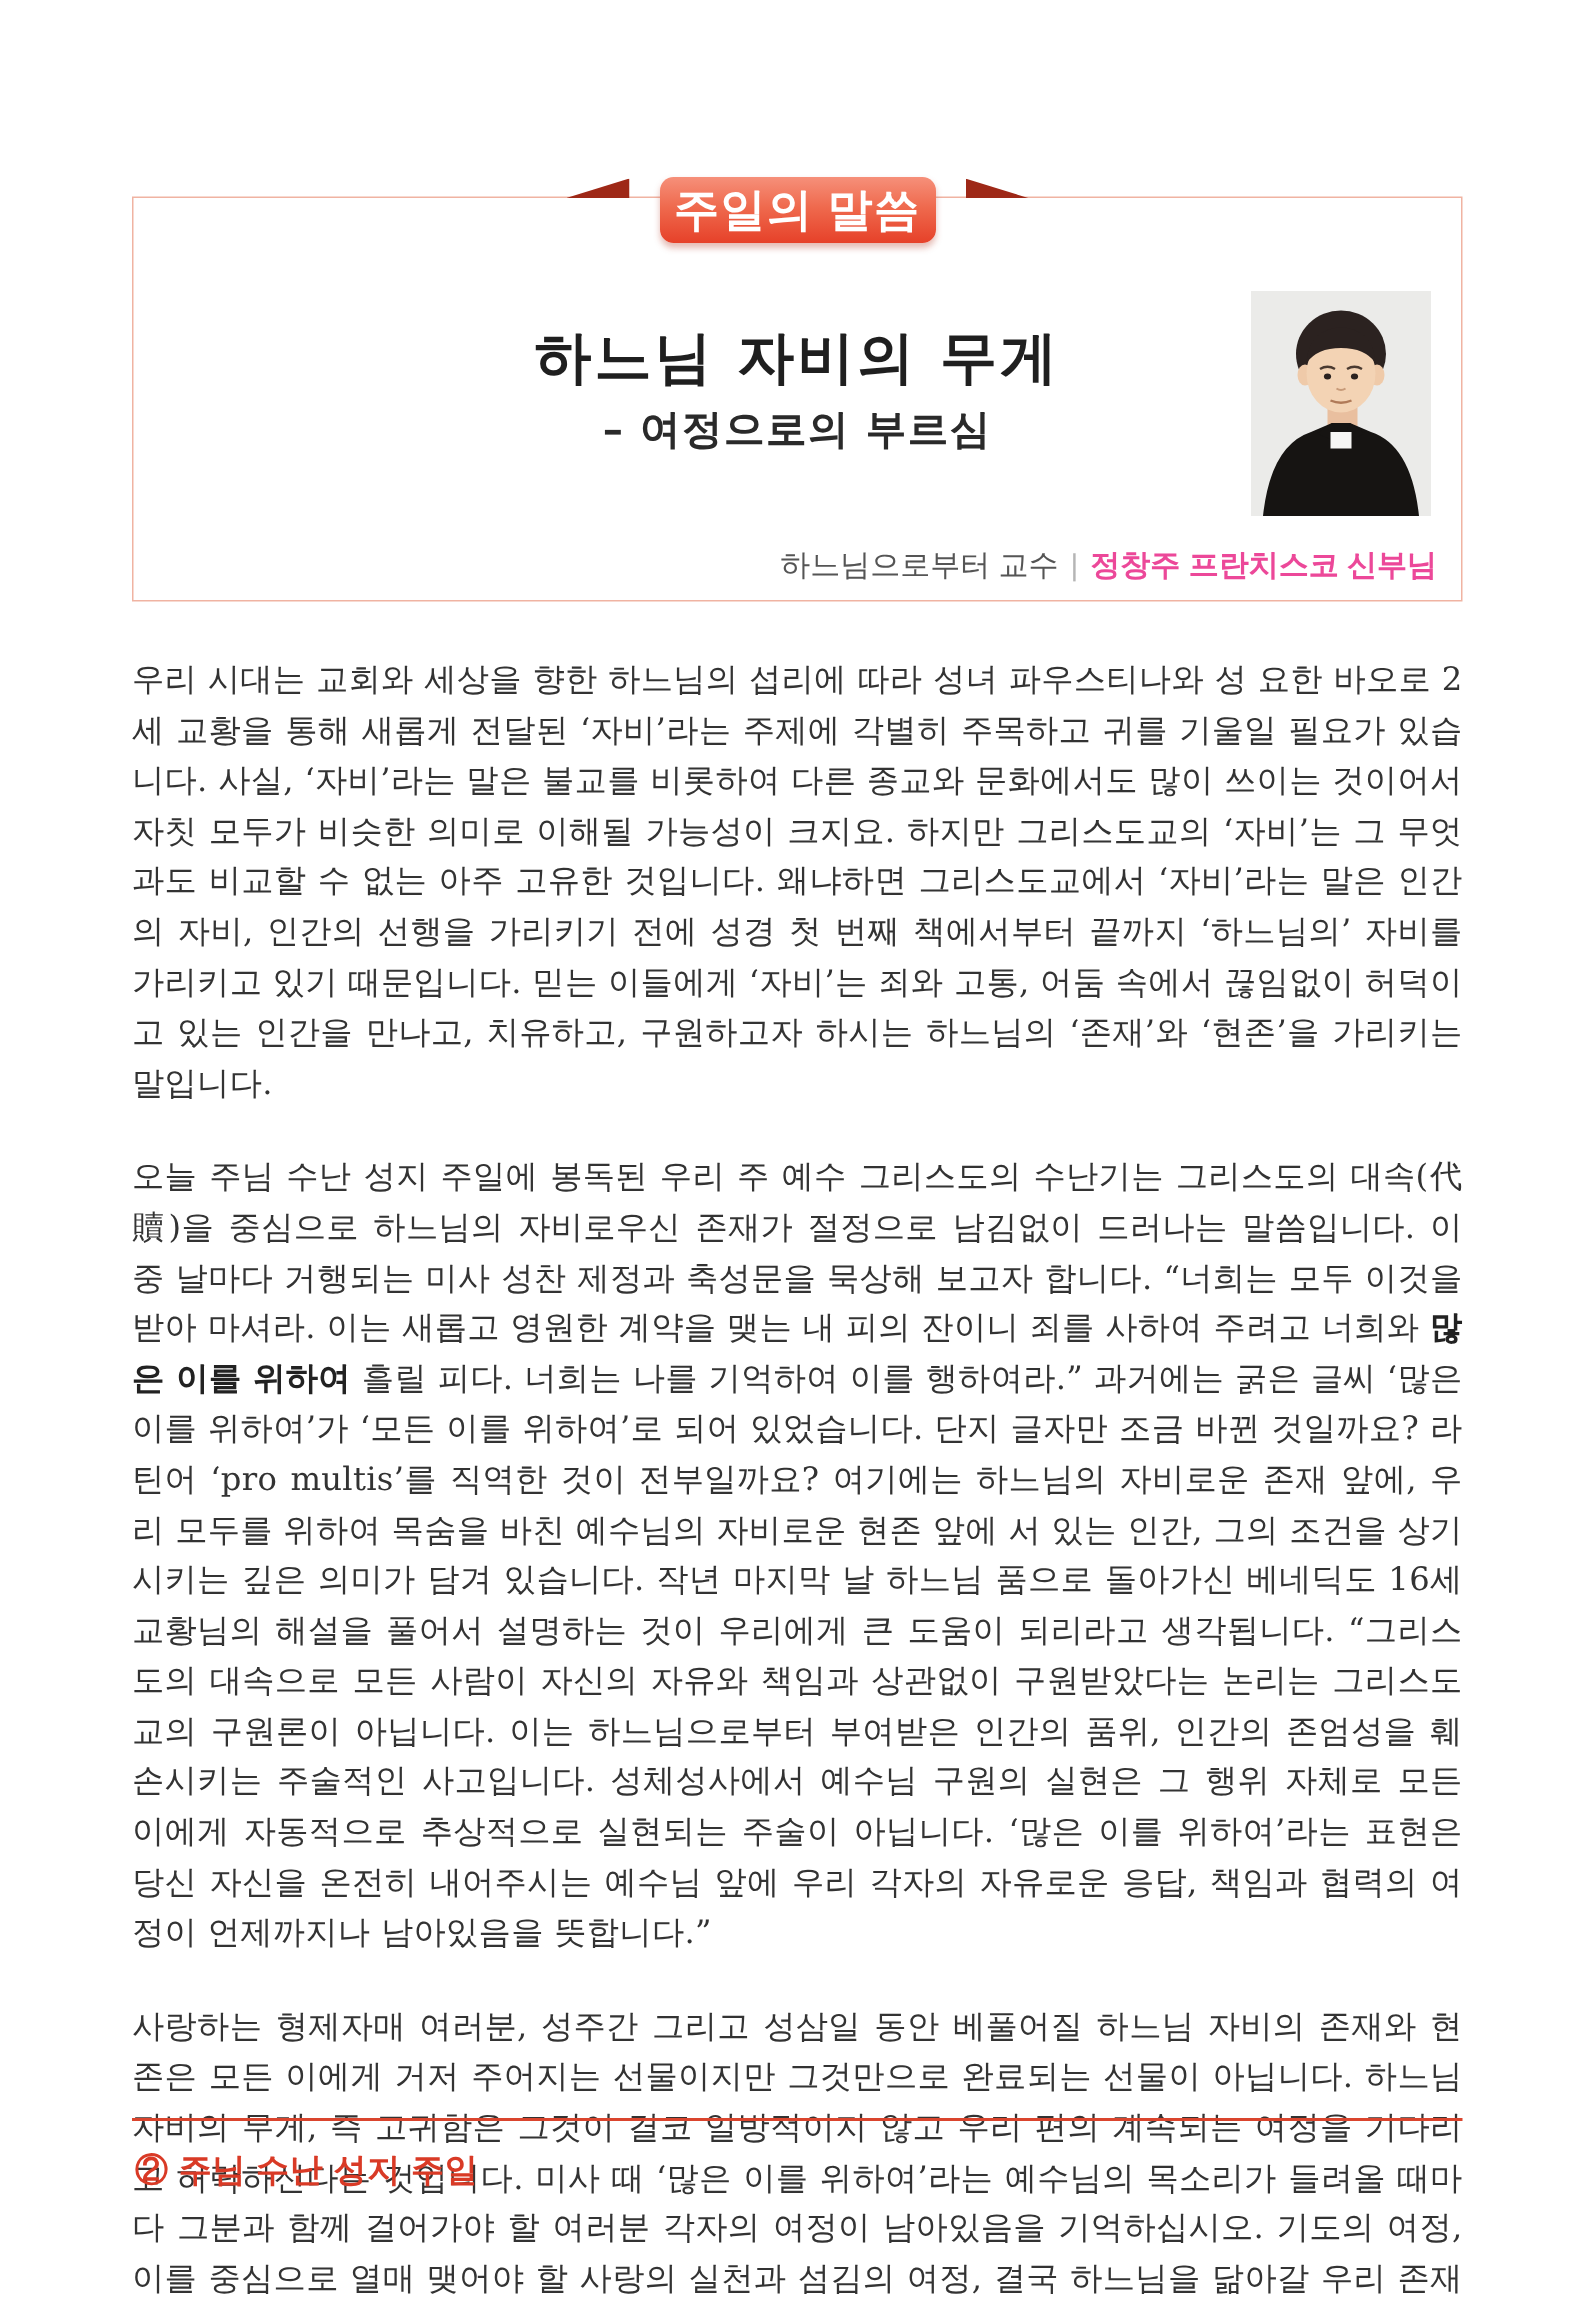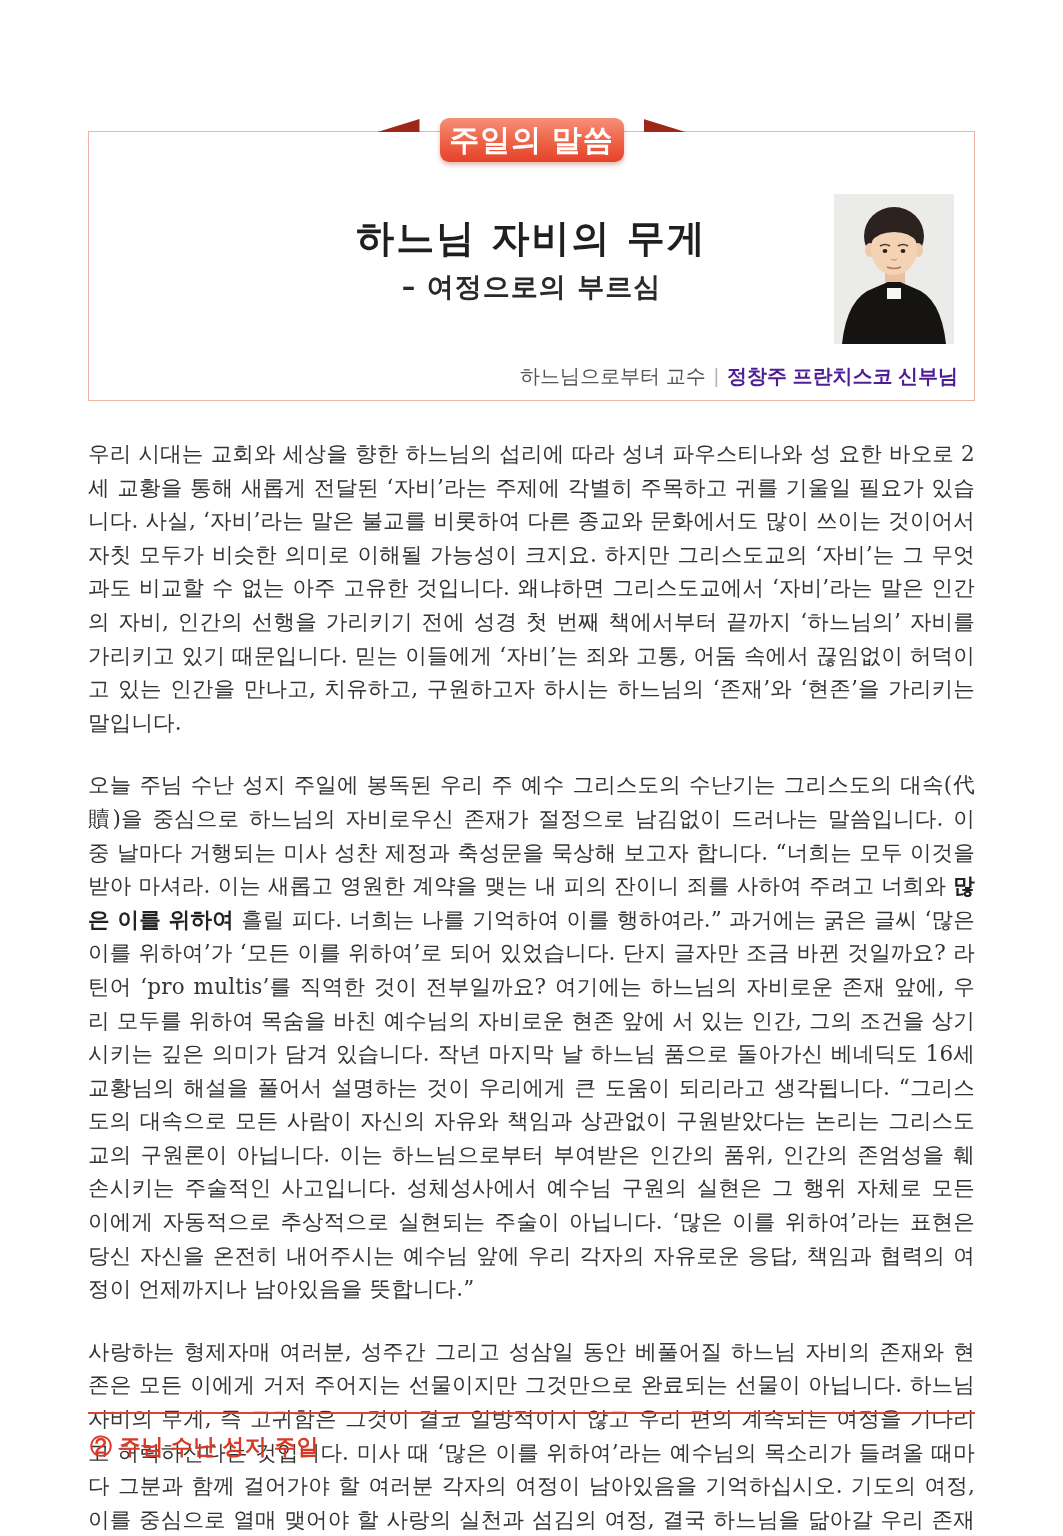--- a/index.html
+++ b/index.html
@@ -42,21 +42,21 @@
   .photo{
     position:absolute;right:20px;top:62px;width:120px;height:150px;
     overflow:hidden;
   }
   .byline{
     position:absolute;right:16px;bottom:10px;
     font-family:"Liberation Sans",sans-serif;font-size:20px;color:#555;
     white-space:nowrap;
   }
   .byline .sep{color:#b5b5b5;padding:0 8px;font-weight:300;}
-  .byline .name{color:#4c1d95;font-weight:bold;}
+  .byline .name{color:#ec4899;font-weight:bold;}
   
   .article{
     position:absolute;left:88px;top:437px;width:887px;
     font-size:21.5px;line-height:33.6px;text-align:justify;color:#333;
     letter-spacing:0.2px;
   }
   .article p{margin:0 0 29px 0;}
   .article b{font-weight:bold;color:#222;}
   
   .footer-rule{position:absolute;left:88px;top:1412px;width:887px;height:2px;background:#da452e;}

